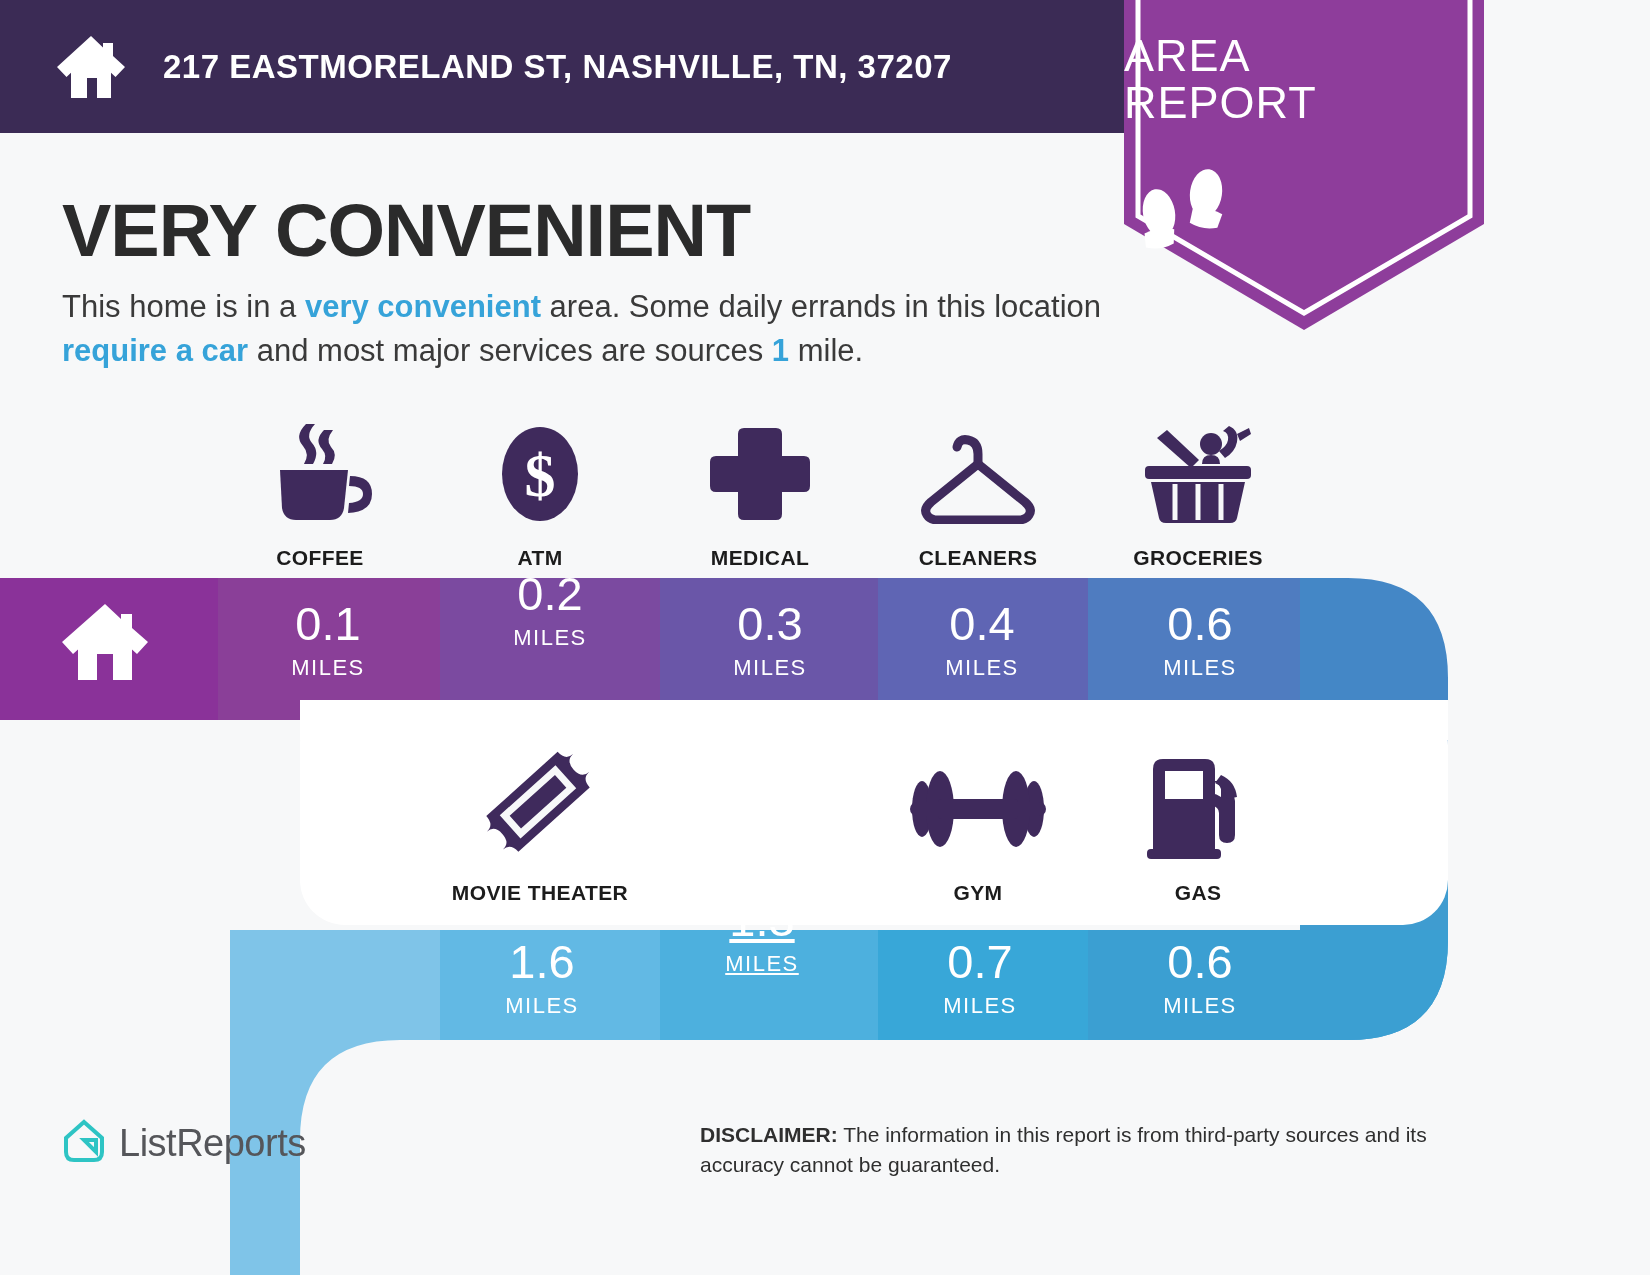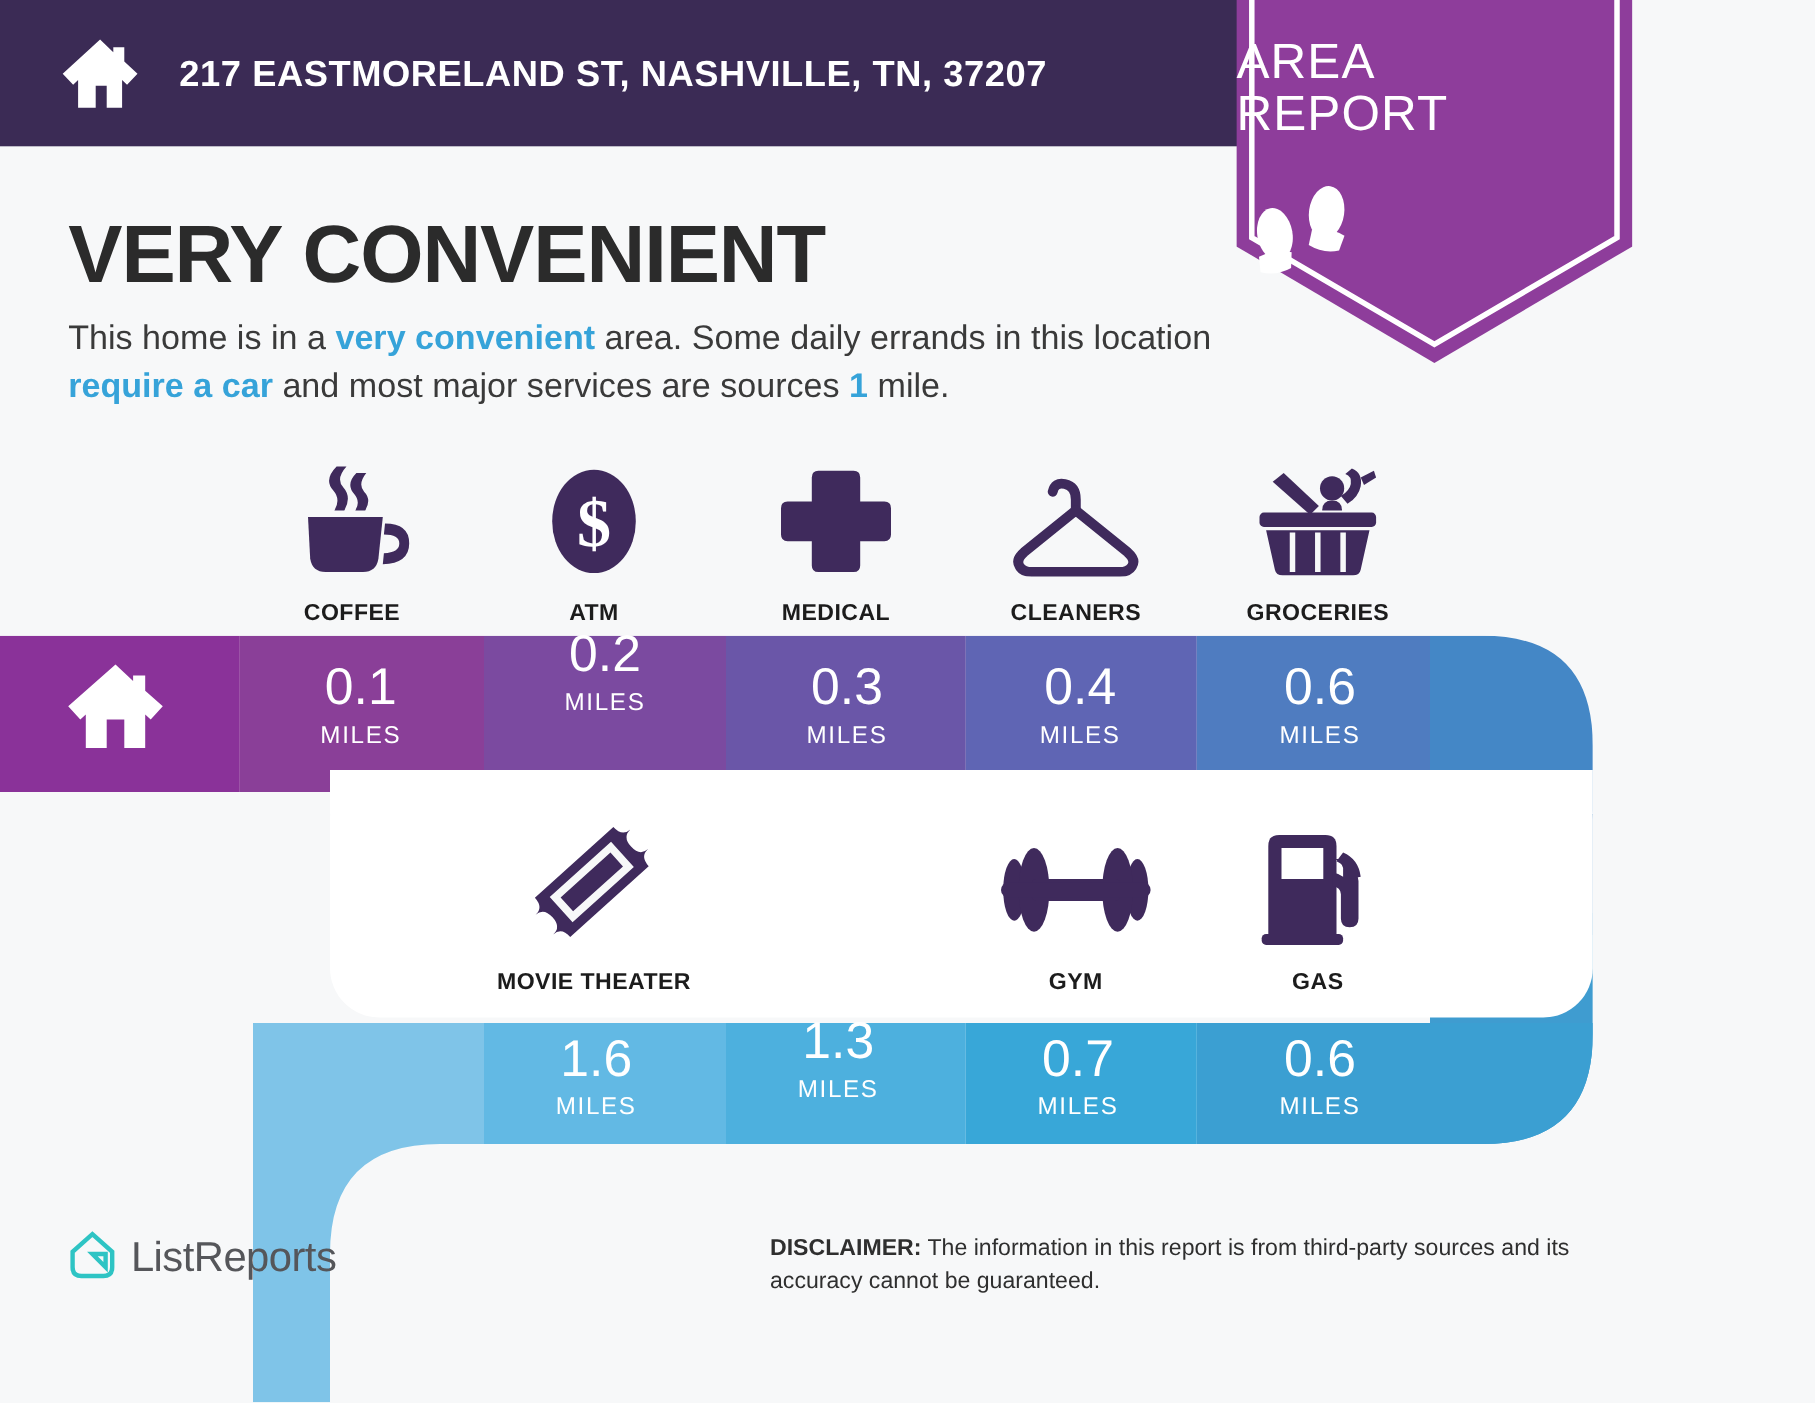--- a/index.html
+++ b/index.html
@@ -306,21 +306,21 @@
     </div>
     <div class="icon-label">GAS</div>
   </div>
 </div>
 
 <div>
   <div class="dist" style="left:432px;top:938px;">
     <div class="num">1.6</div>
     <div class="unit">MILES</div>
   </div>
-  <div class="dist" style="left:652px;top:922px;">
+  <div class="dist" style="left:652px;top:896px;text-decoration:underline;">
     <div class="num">1.3</div>
     <div class="unit">MILES</div>
   </div>
   <div class="dist" style="left:870px;top:938px;">
     <div class="num">0.7</div>
     <div class="unit">MILES</div>
   </div>
   <div class="dist" style="left:1090px;top:938px;">
     <div class="num">0.6</div>
     <div class="unit">MILES</div>

